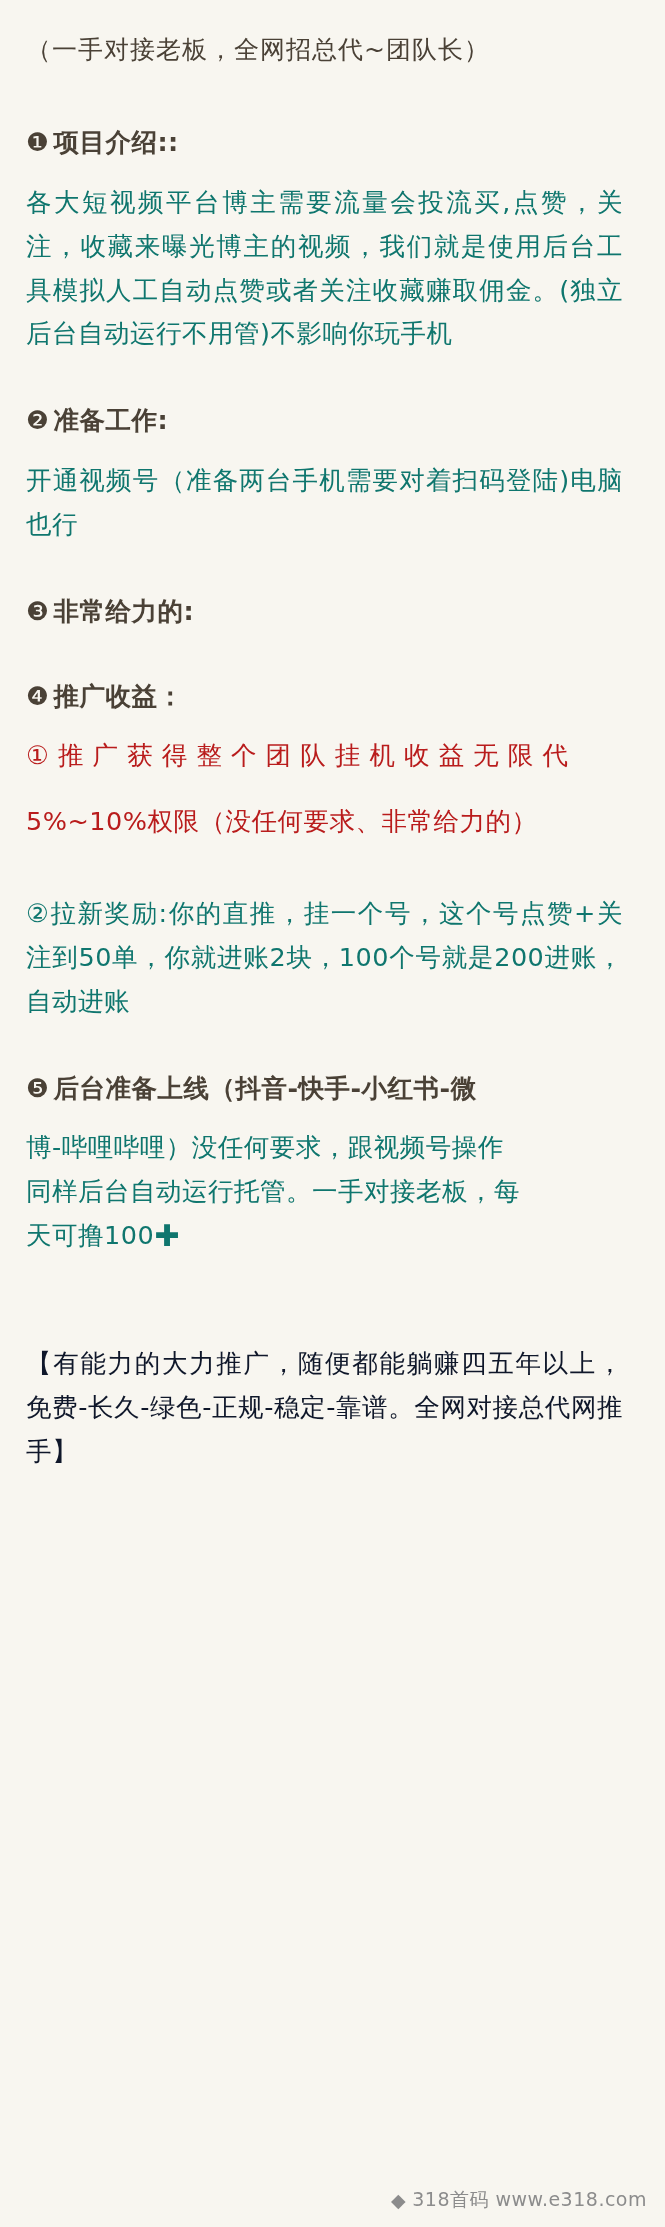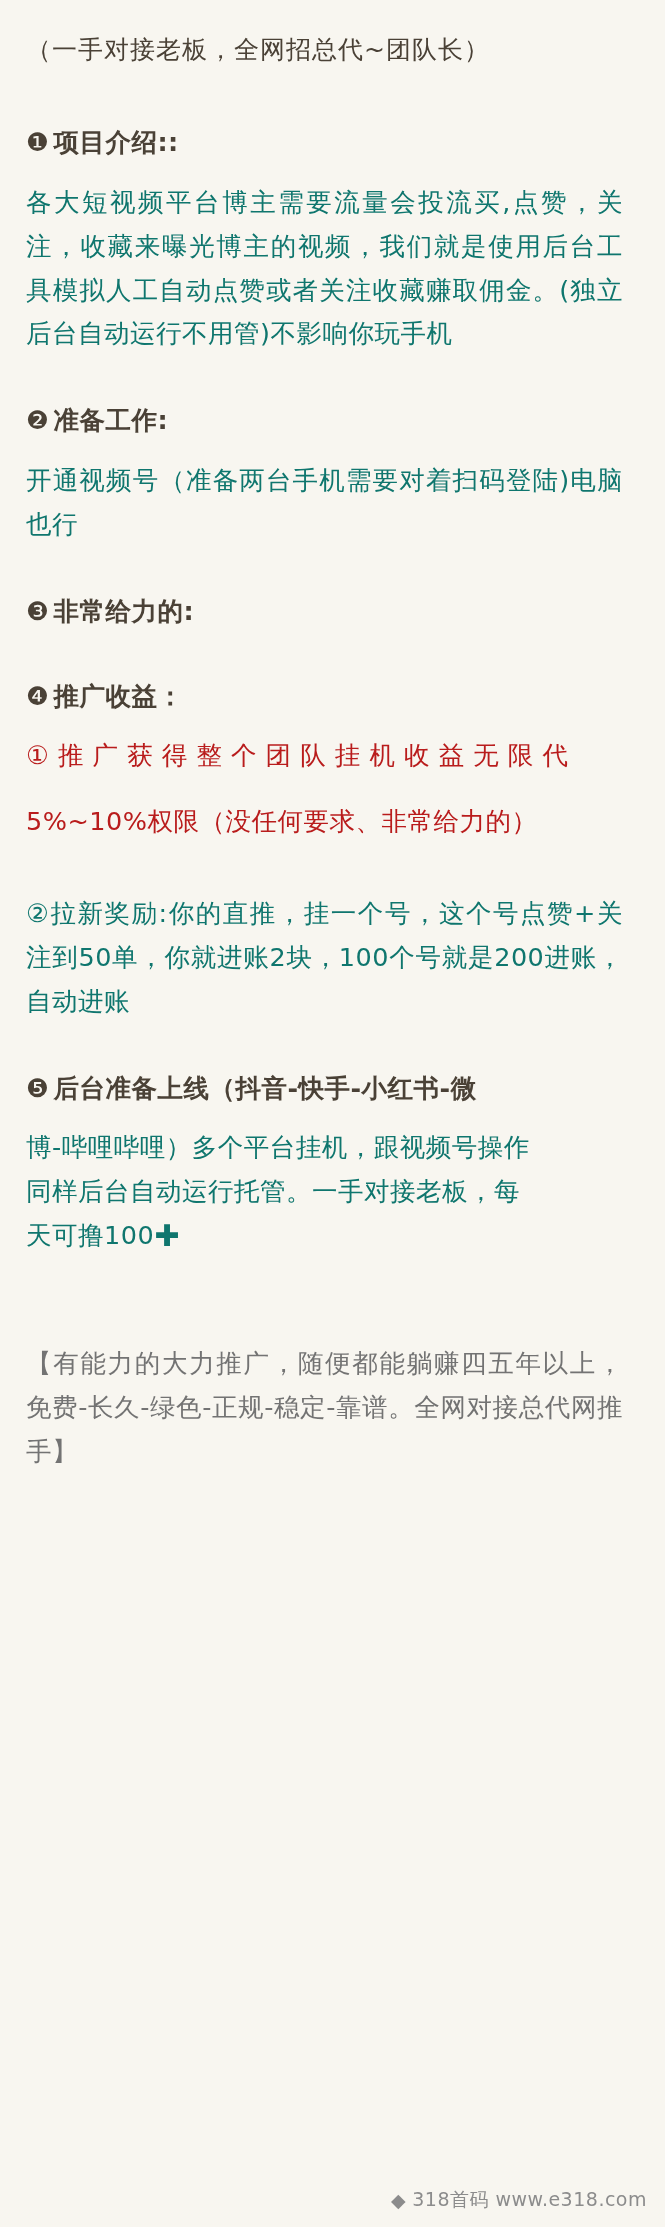--- a/index.html
+++ b/index.html
@@ -70,21 +70,21 @@
   .plus {
     font-weight: 900;
     font-size: 30px;
     line-height: 1;
     vertical-align: -2px;
     letter-spacing: 0;
   }
   .bracket-block {
     font-size: 25.5px;
     line-height: 1.72;
-    color: #737373;
+    color: #0f172a;
     letter-spacing: 0.5px;
     margin: 0;
   }
   .watermark {
     position: absolute;
     right: 18px;
     bottom: 14px;
     display: flex;
     align-items: center;
     gap: 6px;
@@ -138,21 +138,21 @@
     <p class="sub">5%~10%权限（没任何要求、非常给力的）</p>
     <div class="gap-md"></div>
     <p class="para justify-wide">②拉新奖励:你的直推，挂一个号，这个号点赞+关注到50单，你就进账2块，100个号就是200进账，自动进账</p>
   </div>
 
   <div class="sec">
     <div class="heading">
       <span class="num">❺</span>
       <span class="htext">后台准备上线（抖音-快手-小红书-微</span>
     </div>
-    <p class="para">博-哔哩哔哩）多个平台挂机，跟视频号操作</p>
+    <p class="para">博-哔哩哔哩）没任何要求，跟视频号操作</p>
     <p class="para">同样后台自动运行托管。一手对接老板，每</p>
     <p class="para">
       <span>天可撸100</span><span class="plus">✚</span>
     </p>
   </div>
 
   <div class="gap-lg"></div>
 
   <p class="bracket-block justify-wide">【有能力的大力推广，随便都能躺赚四五年以上，免费-长久-绿色-正规-稳定-靠谱。全网对接总代网推手】</p>
 

